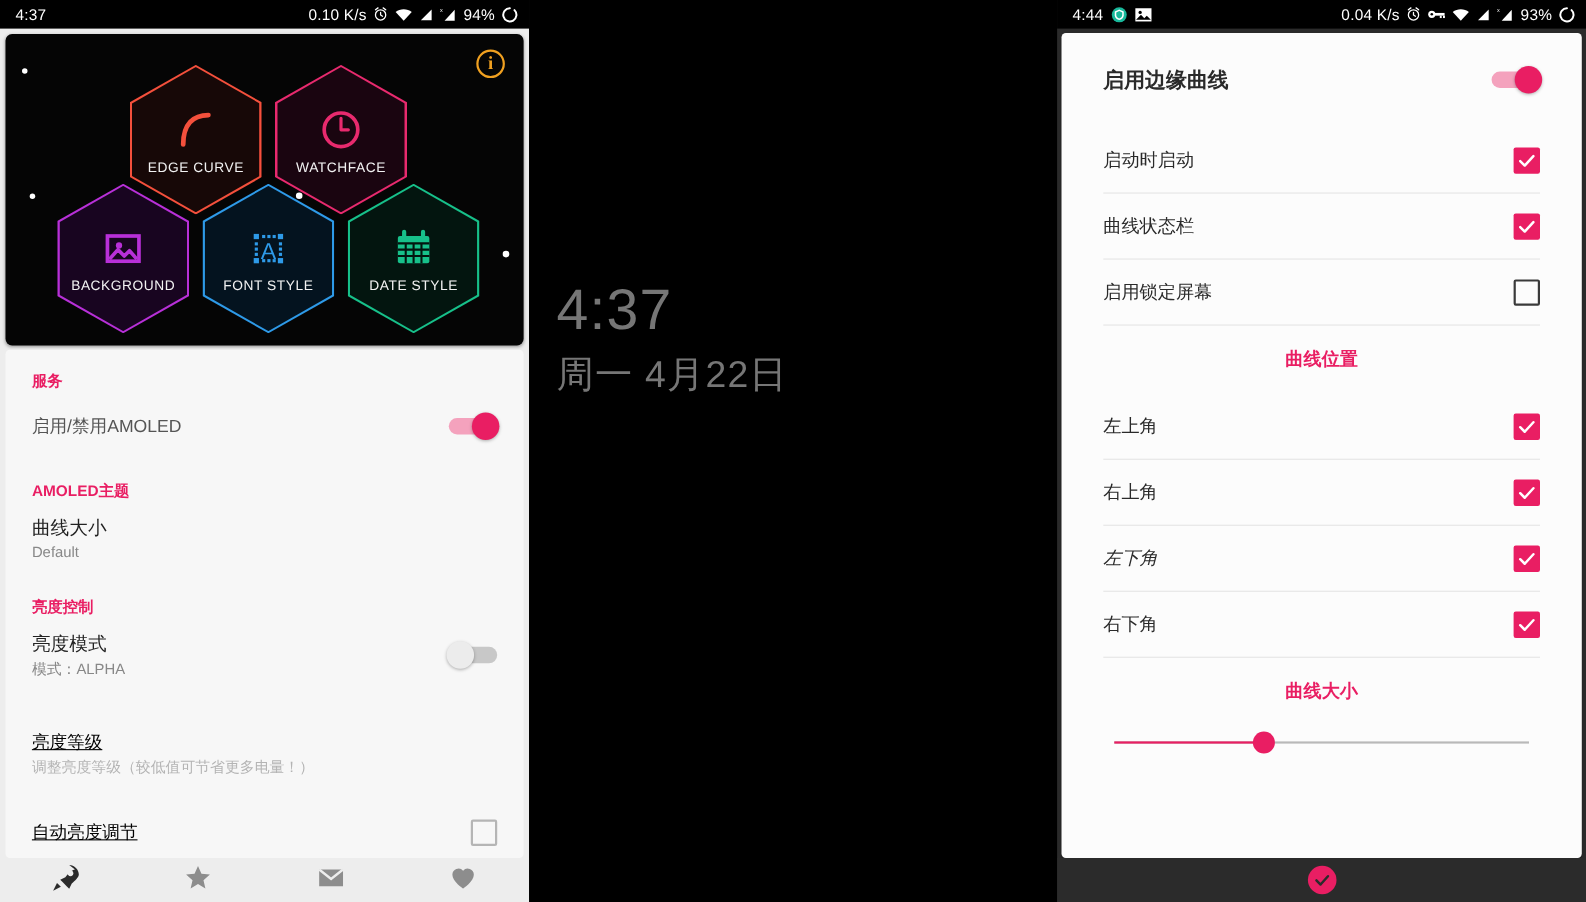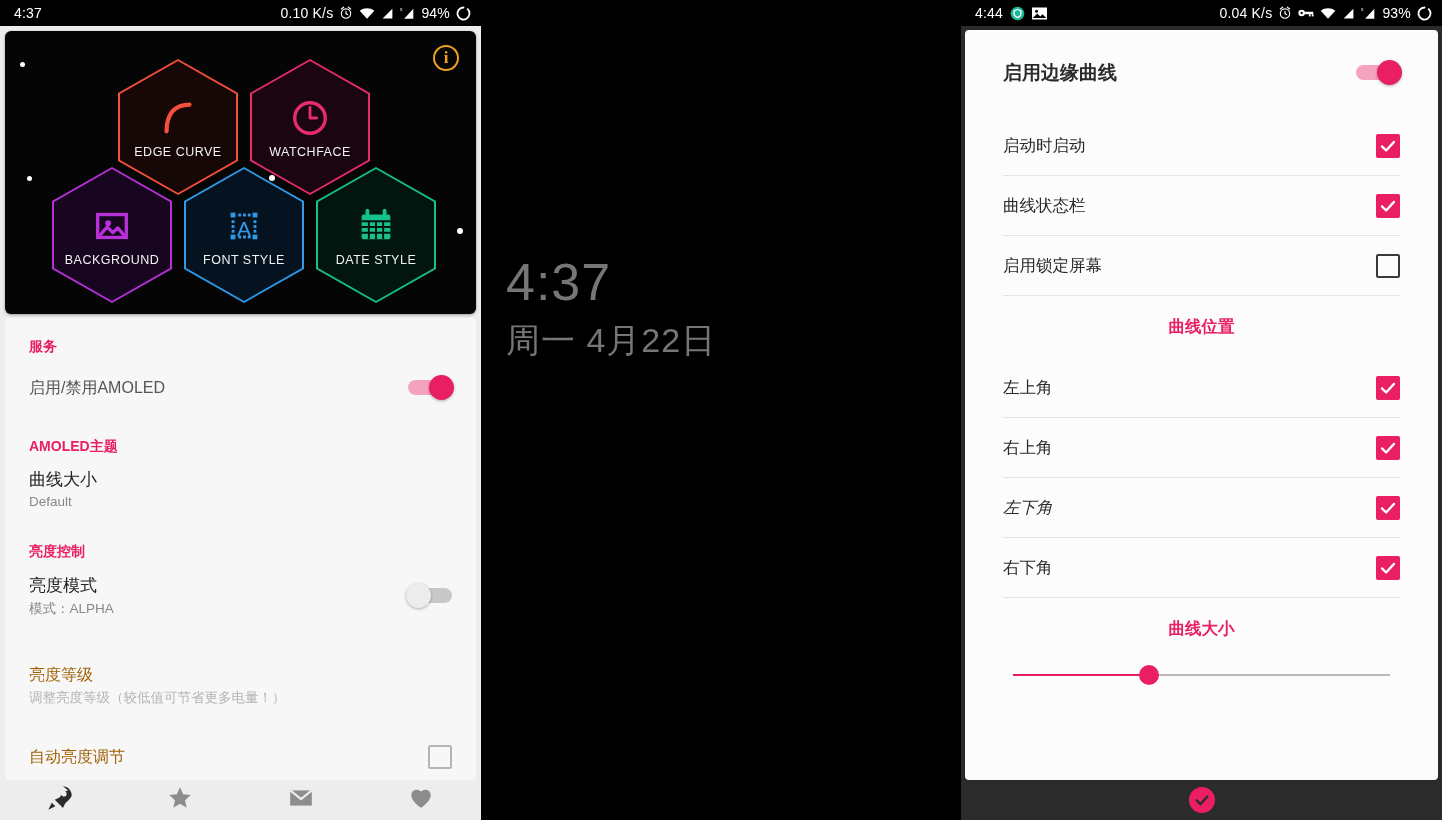--- a/index.html
+++ b/index.html
@@ -76,21 +76,21 @@
   .watermark {
     position: absolute; left: 155px; top: 455px;
     width: 175px; height: 150px;
     opacity: .55;
     pointer-events: none;
   }
   .sec-head { color: #e91e63; font-size: 14px; font-weight: bold; }
   .row { display: flex; align-items: center; padding: 0 24px; }
   .row-txt { flex: 1; }
   .row-title { font-size: 16px; color: #222; }
-  .row-title.muted { color: #a16207; }
+  .row-title.muted { color: #000000; text-decoration: underline; }
   .row-sub { font-size: 13.5px; color: #888; margin-top: 3px; }
   .row-sub.muted { color: #b4b4b4; }
 
   .switch { width: 44px; height: 16px; border-radius: 8px; position: relative; }
   .switch .track { position: absolute; left: 0; top: 0; width: 44px; height: 15px; border-radius: 8px; }
   .switch .knob { position: absolute; top: -5px; width: 25px; height: 25px; border-radius: 50%; box-shadow: 0 1px 3px rgba(0,0,0,.3); }
   .switch.on .track { background: #f4a2bd; }
   .switch.on .knob { right: -2px; background: #e91e63; }
   .switch.off .track { background: #c8c8c8; }
   .switch.off .knob { left: -2px; background: #ececec; }

